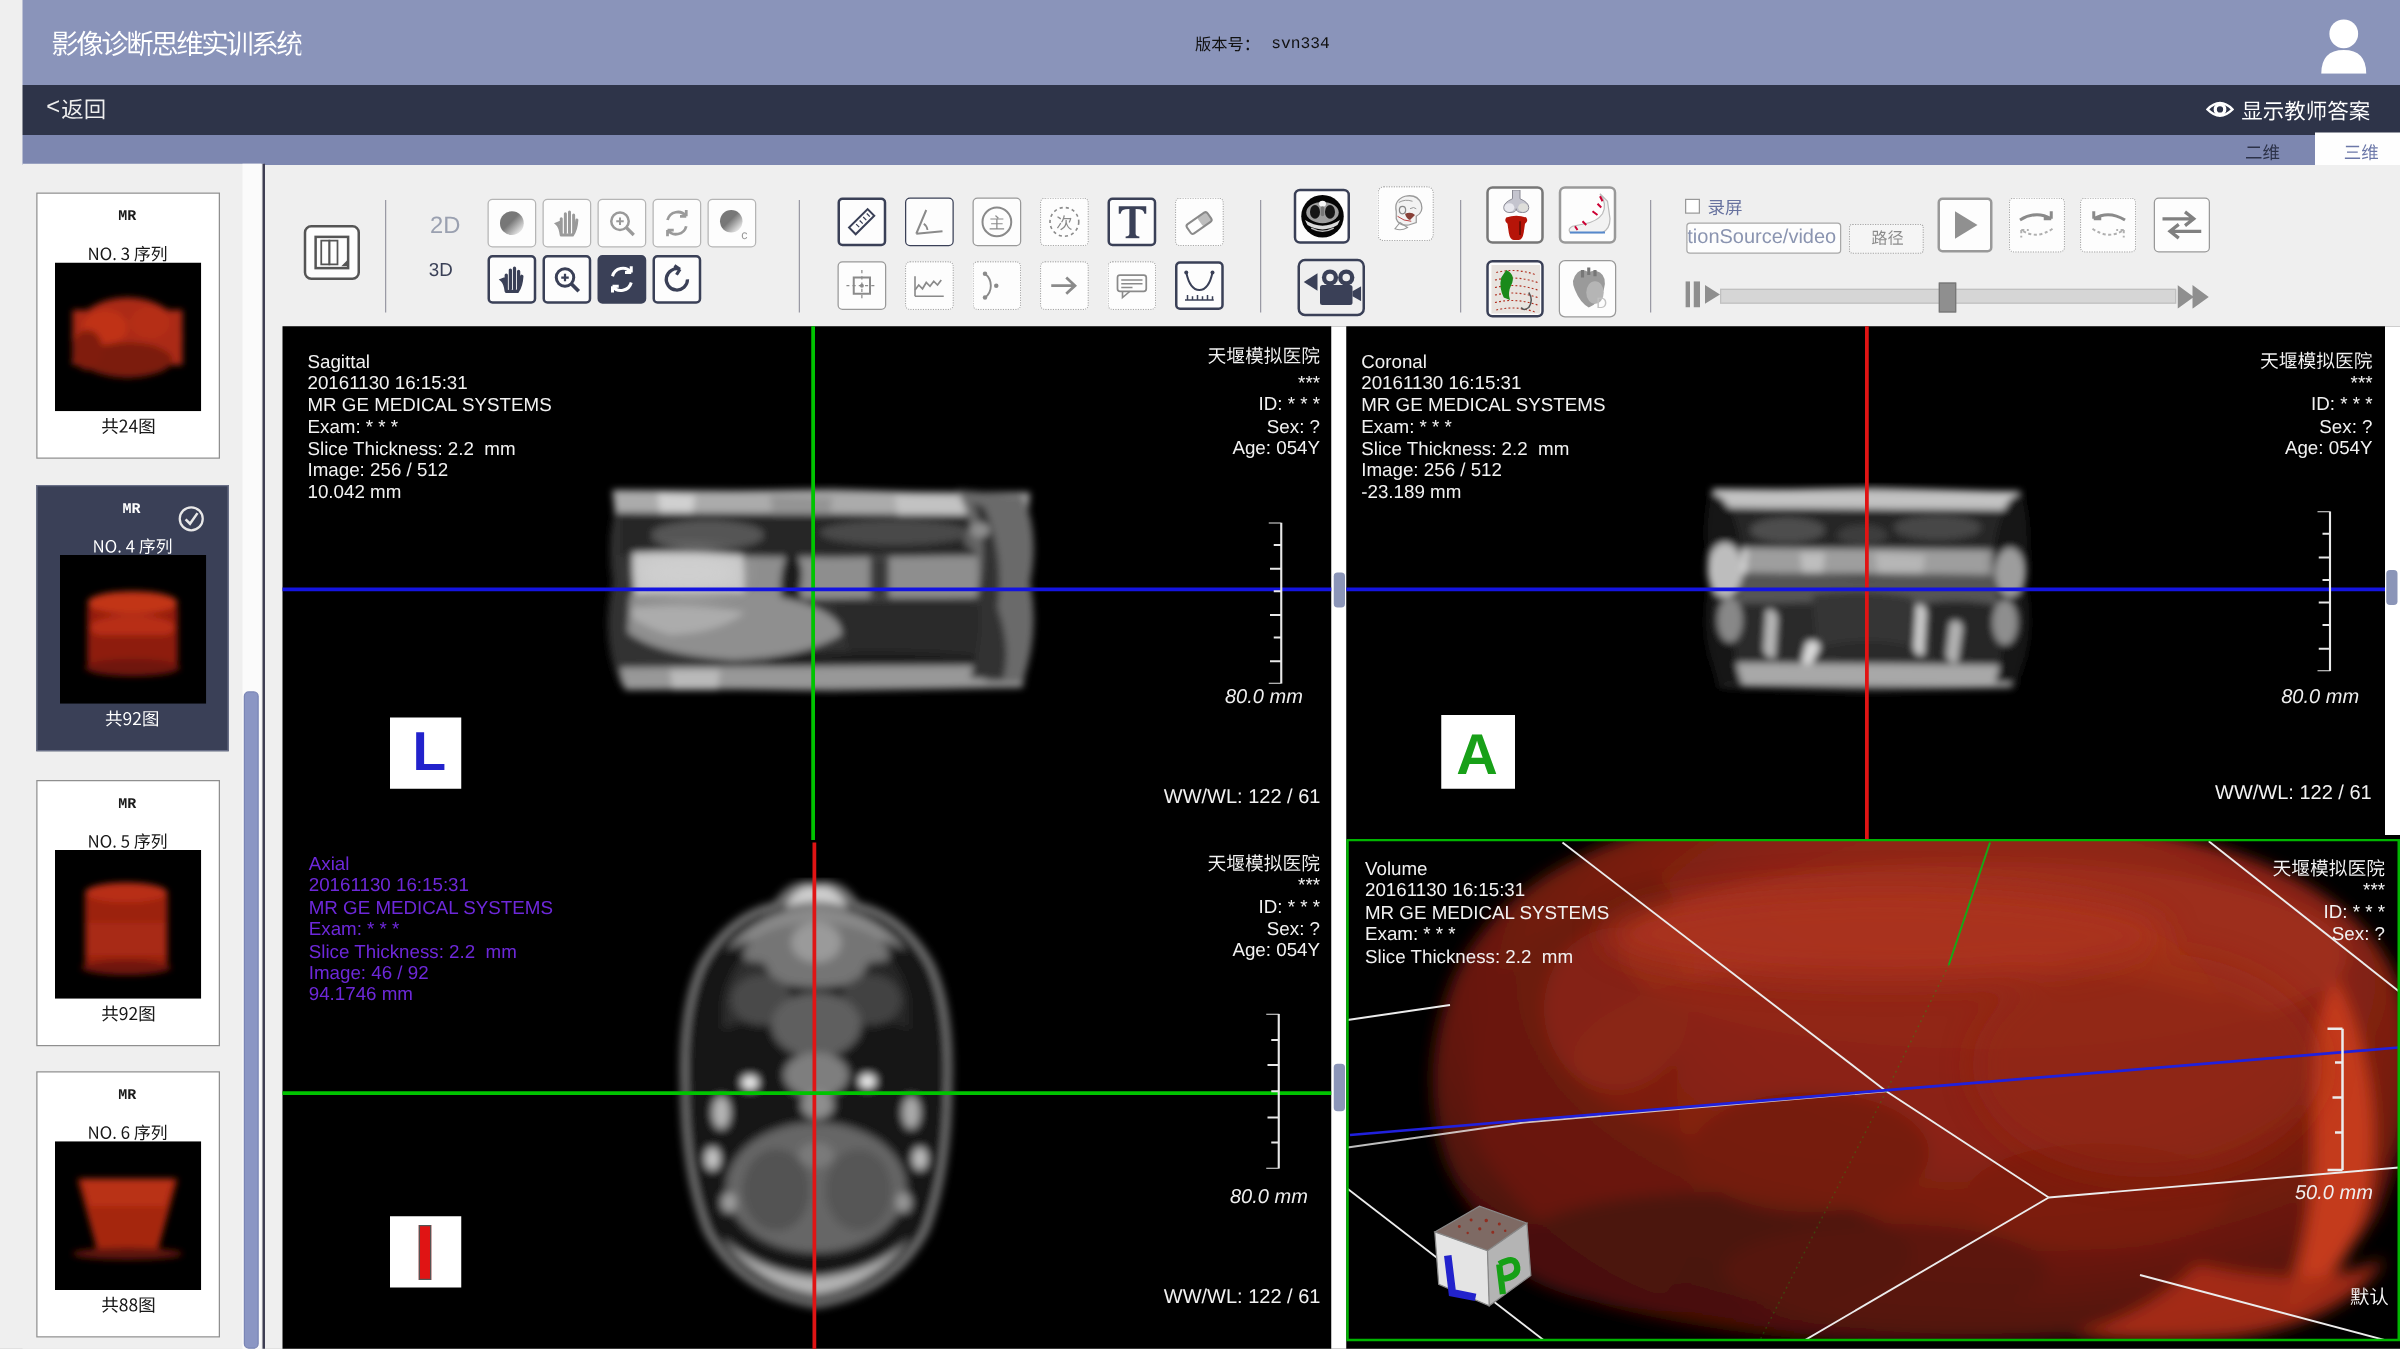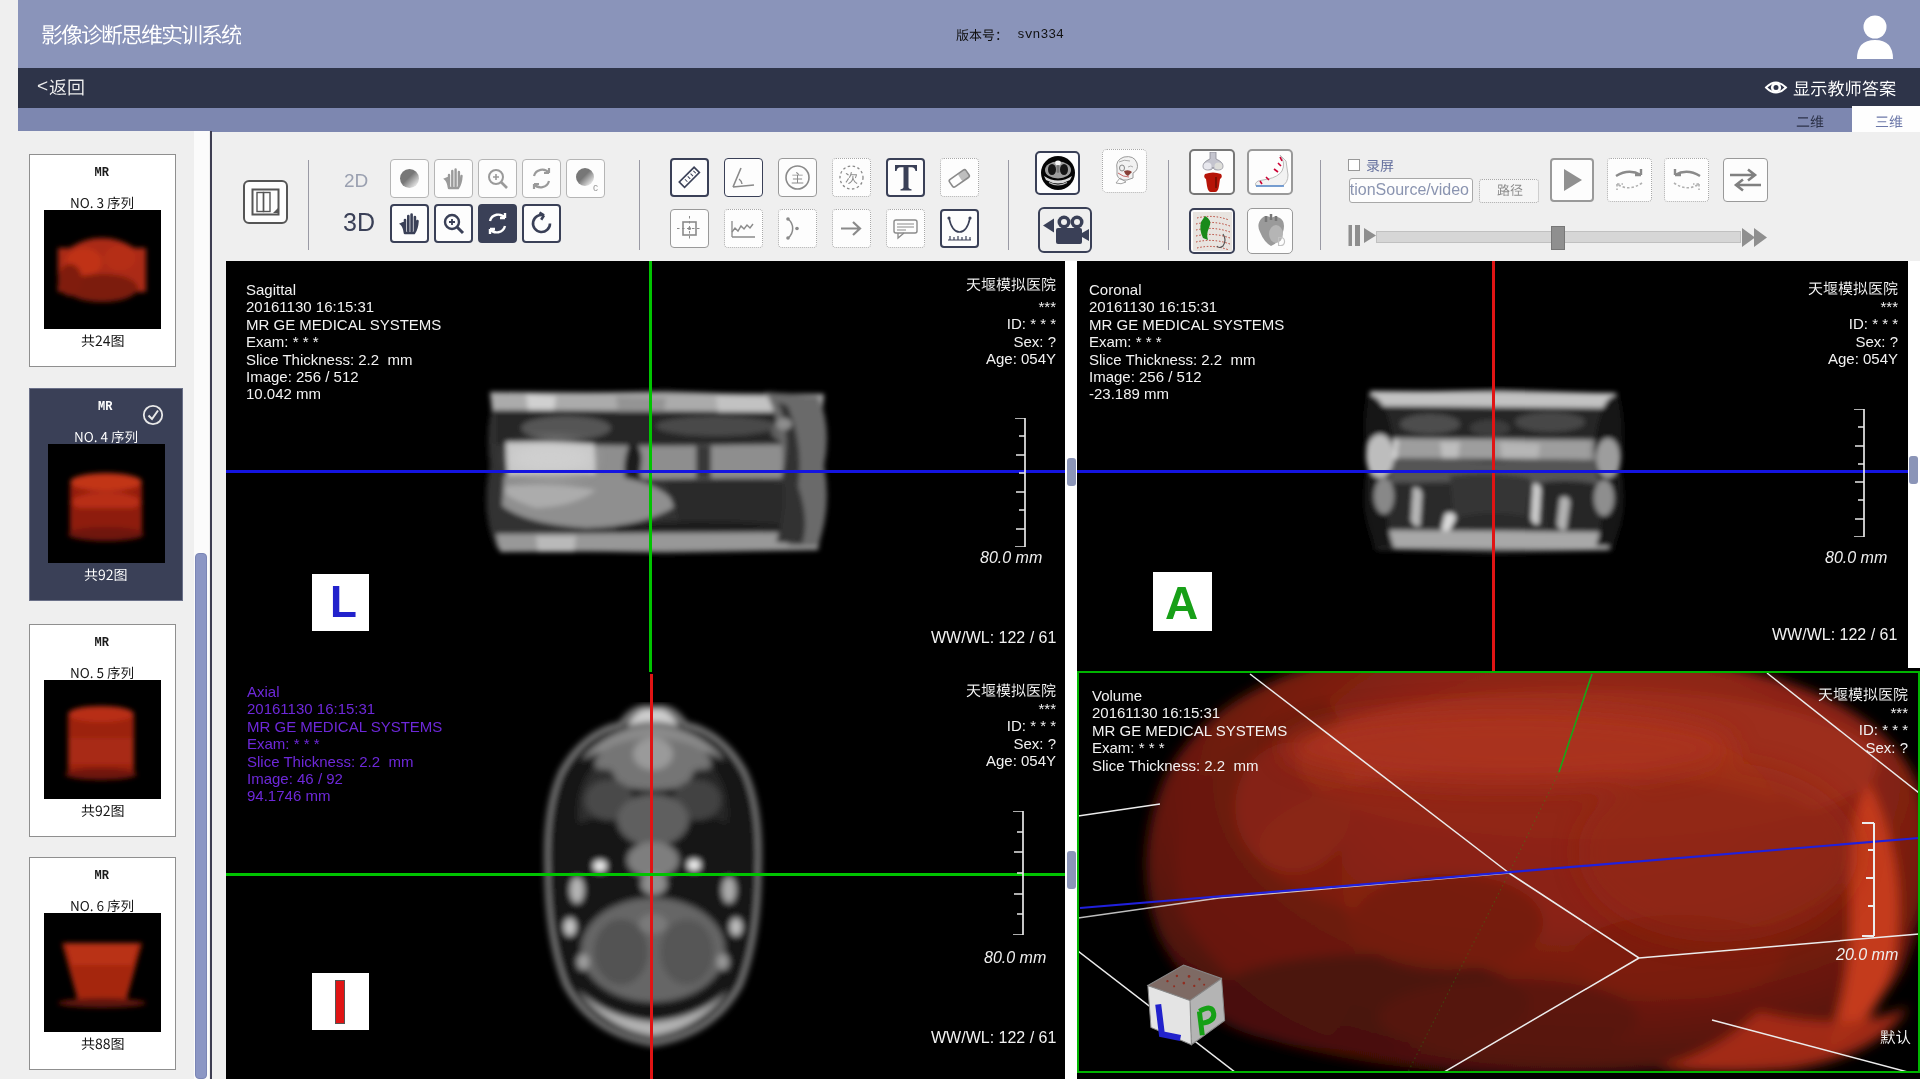--- a/index.html
+++ b/index.html
@@ -152,21 +152,21 @@
     </svg>
 <div class="abs" style="left:196px;top:132px;width:1724px;height:129px;background:#efefef"></div>
 <div class="abs" style="left:225px;top:180px;width:45px;height:44px;background:#fdfdfd;border:2px solid #555;border-style:solid;border-radius:6px"></div>
 <svg class="abs" style="left:233px;top:188px" width="29" height="28" viewBox="0 0 29 28">
       <rect x="1.5" y="1.5" width="26" height="25" fill="none" stroke="#555" stroke-width="2"></rect>
       <rect x="6" y="4.5" width="6.5" height="19" fill="none" stroke="#555" stroke-width="1.4"></rect>
       <rect x="12.5" y="4.5" width="6.5" height="19" fill="none" stroke="#555" stroke-width="1.4"></rect>
       <path d="M22 25 L28 25 L28 19 Z" fill="#555"></path>
     </svg>
 <div class="txt" style="left:326px;top:170px;font-size:19px;color:#9aa0b0">2D</div>
-<div class="txt" style="left:325px;top:208px;font-size:25px;color:#3a4057">3D</div>
+<div class="txt" style="left:325px;top:208px;font-size:15px;color:#3a4057">3D</div>
 <div class="abs" style="left:372px;top:159px;width:39px;height:39px;background:#fdfdfd;border:1px solid #b5b5b5;border-style:solid;border-radius:4px"></div>
 <svg class="abs" style="left:380px;top:167px" width="23" height="23" viewBox="0 0 23 23">
       <defs>
         <linearGradient id="wg" x1="0" y1="0" x2="1" y2="1">
           <stop offset="45%" stop-color="#777"></stop>
           <stop offset="95%" stop-color="#fff"></stop>
         </linearGradient>
       </defs>
       <circle cx="11.5" cy="11.5" r="9.5" fill="url(#wg)"></circle>
     </svg>
@@ -610,21 +610,21 @@
         <circle cx="52" cy="24" r="1.4"></circle>
         <circle cx="62" cy="28" r="1.2"></circle>
         <circle cx="46" cy="30" r="1.3"></circle>
         <circle cx="36" cy="32" r="1"></circle>
         <circle cx="56" cy="34" r="1.2"></circle>
         <circle cx="66" cy="34" r="1"></circle>
       </g>
 <path d="M18 48 L18 78 L36 84" fill="none" stroke="#2222cc" stroke-width="6"></path>
 <path d="M58 60 L58 84 M58 60 Q72 54 72 64 Q72 72 58 72" fill="none" stroke="#16a016" stroke-width="5"></path>
 </svg>
-<div class="txt" style="left:1818px;top:946px;font-size:16px;font-style:italic;color:#efefef">20.0 mm</div>
+<div class="txt" style="left:1818px;top:946px;font-size:16px;font-style:italic;color:#efefef">50.0 mm</div>
 <svg style="position:absolute;left:1862px;top:1028px;" width="31" height="19" viewBox="0 -15 31 19">
       <path d="M11.8 -11.8C12.4 -11.0 13.2 -9.9 13.5 -9.3L14.3 -9.8C14.0 -10.4 13.2 -11.5 12.5 -12.2ZM2.6 -10.9C2.8 -10.1 3.0 -9.1 3.0 -8.5L3.7 -8.6C3.6 -9.3 3.4 -10.2 3.1 -11.0ZM3.1 -1.8C3.3 -1.0 3.3 0.1 3.3 0.9L4.1 0.8C4.1 0.0 4.0 -1.1 3.9 -1.9ZM4.7 -1.8C4.9 -1.1 5.1 -0.0 5.2 0.6L6.0 0.4C5.9 -0.2 5.7 -1.2 5.4 -2.0ZM6.2 -1.9C6.5 -1.3 6.8 -0.5 6.9 0.0L7.7 -0.3C7.6 -0.8 7.3 -1.6 7.0 -2.2ZM1.8 -2.2C1.5 -1.4 1.0 -0.2 0.5 0.6L1.3 1.0C1.8 0.2 2.2 -1.0 2.5 -1.9ZM5.8 -11.0C5.6 -10.3 5.3 -9.2 5.1 -8.5L5.6 -8.3C5.9 -8.9 6.2 -9.9 6.4 -10.8ZM10.6 -13.0V-9.5L10.6 -8.5H8.0V-7.4H10.5C10.3 -4.9 9.7 -2.0 7.4 0.5C7.7 0.7 8.1 0.9 8.3 1.2C10.0 -0.7 10.8 -2.8 11.2 -4.9C11.9 -2.3 12.9 -0.1 14.4 1.2C14.6 0.9 14.9 0.5 15.2 0.3C13.3 -1.1 12.2 -4.1 11.6 -7.4H14.7V-8.5H11.6L11.6 -9.5V-13.0ZM2.3 -11.7H4.1V-7.8H2.3ZM4.9 -11.7H6.6V-7.8H4.9ZM1.3 -5.9V-4.9H4.0V-3.7L0.9 -3.5L1.0 -2.5C2.8 -2.6 5.3 -2.8 7.7 -3.0L7.7 -3.9L5.0 -3.8V-4.9H7.5V-5.9H5.0V-7.0H7.5V-12.5H1.4V-7.0H4.0V-5.9Z M17.7 -12.0C18.5 -11.3 19.5 -10.3 20.0 -9.7L20.8 -10.5C20.3 -11.1 19.3 -12.1 18.5 -12.7ZM25.1 -13.0C25.1 -7.8 25.2 -2.3 21.3 0.4C21.6 0.6 21.9 1.0 22.1 1.2C24.2 -0.3 25.3 -2.5 25.8 -5.1C26.4 -2.9 27.5 -0.3 29.7 1.2C29.9 0.9 30.2 0.6 30.5 0.4C27.1 -1.8 26.4 -6.7 26.2 -8.2C26.3 -9.8 26.3 -11.4 26.3 -13.0ZM16.2 -8.2V-7.0H18.8V-1.7C18.8 -1.0 18.3 -0.4 18.0 -0.2C18.2 -0.0 18.5 0.4 18.6 0.6C18.8 0.3 19.3 0.0 22.2 -2.1C22.1 -2.3 22.0 -2.7 21.9 -3.1L20.0 -1.8V-8.2Z" fill="#f2f2f2"></path>
     </svg>
 <div class="txt" style="left:1074px;top:687px;font-size:15px;color:#f2f2f2;line-height:17.4px">Volume<br>20161130 16:15:31<br>MR GE MEDICAL SYSTEMS<br>Exam: * * *<br>Slice Thickness: 2.2&nbsp; mm</div>
 <svg style="position:absolute;left:1800px;top:686px;" width="90" height="18" viewBox="0 -14 90 18">
       <path d="M1.0 -6.8V-5.7H6.5C6.0 -3.6 4.5 -1.3 0.6 0.2C0.9 0.4 1.2 0.9 1.4 1.2C5.2 -0.4 6.8 -2.6 7.5 -4.8C8.7 -1.9 10.7 0.2 13.7 1.2C13.9 0.8 14.2 0.4 14.5 0.1C11.4 -0.7 9.4 -2.8 8.3 -5.7H14.1V-6.8H7.9C8.0 -7.4 8.0 -8.0 8.0 -8.5V-10.3H13.4V-11.4H1.5V-10.3H6.8V-8.5C6.8 -8.0 6.8 -7.4 6.7 -6.8Z M23.8 -7.9H27.4V-7.0H23.8ZM23.8 -9.4H27.4V-8.6H23.8ZM22.8 -10.1V-6.3H28.4V-10.1ZM29.1 -12.0H20.5V0.5H29.4V-0.5H21.5V-11.0H29.1ZM27.0 -4.5C26.7 -3.8 26.4 -3.3 25.9 -2.9C25.3 -3.1 24.8 -3.3 24.2 -3.5C24.4 -3.8 24.6 -4.2 24.8 -4.5ZM22.9 -3.1C23.6 -2.9 24.3 -2.6 25.0 -2.3C24.2 -1.9 23.2 -1.7 21.9 -1.5C22.1 -1.3 22.3 -1.0 22.4 -0.7C23.9 -1.0 25.1 -1.3 26.0 -1.9C26.8 -1.5 27.5 -1.1 28.0 -0.8L28.7 -1.5C28.2 -1.8 27.5 -2.1 26.8 -2.5C27.3 -3.0 27.7 -3.7 27.9 -4.5H29.2V-5.3H25.2L25.6 -6.1L24.6 -6.3C24.5 -6.0 24.4 -5.7 24.2 -5.3H21.9V-4.5H23.8C23.5 -4.0 23.2 -3.5 22.9 -3.1ZM15.5 -2.3 15.9 -1.3C17.2 -1.8 18.8 -2.6 20.3 -3.3L20.1 -4.2L18.5 -3.5V-8.0H20.1V-9.0H18.5V-12.4H17.4V-9.0H15.7V-8.0H17.4V-3.1C16.7 -2.8 16.0 -2.5 15.5 -2.3Z M37.1 -6.3H42.3V-5.2H37.1ZM37.1 -8.1H42.3V-7.1H37.1ZM41.0 -12.6V-11.4H38.7V-12.6H37.6V-11.4H35.4V-10.4H37.6V-9.3H38.7V-10.4H41.0V-9.3H42.1V-10.4H44.2V-11.4H42.1V-12.6ZM36.0 -9.0V-4.3H39.1C39.0 -3.9 39.0 -3.5 38.9 -3.1H35.1V-2.1H38.5C38.0 -1.0 36.9 -0.2 34.7 0.3C34.9 0.5 35.2 0.9 35.3 1.2C37.9 0.6 39.1 -0.5 39.7 -2.1C40.5 -0.4 41.9 0.7 43.8 1.2C44.0 0.9 44.2 0.5 44.5 0.3C42.8 -0.1 41.5 -0.9 40.8 -2.1H44.1V-3.1H40.0C40.1 -3.5 40.1 -3.9 40.2 -4.3H43.4V-9.0ZM32.6 -12.6V-9.7H30.8V-8.7H32.6V-8.6C32.2 -6.6 31.4 -4.2 30.5 -3.0C30.7 -2.7 30.9 -2.2 31.1 -1.9C31.6 -2.7 32.2 -4.1 32.6 -5.6V1.2H33.7V-6.5C34.1 -5.7 34.6 -4.8 34.8 -4.3L35.5 -5.1C35.2 -5.6 34.1 -7.4 33.7 -8.0V-8.7H35.2V-9.7H33.7V-12.6Z M52.7 -10.8C53.5 -9.4 54.3 -7.5 54.6 -6.3L55.6 -6.7C55.3 -7.9 54.4 -9.8 53.6 -11.2ZM47.5 -12.6V-9.6H45.6V-8.5H47.5V-5.2C46.7 -5.0 46.0 -4.8 45.4 -4.6L45.7 -3.5L47.5 -4.1V-0.1C47.5 0.1 47.4 0.1 47.2 0.1C47.1 0.1 46.5 0.1 45.8 0.1C46.0 0.4 46.1 0.9 46.2 1.2C47.1 1.2 47.7 1.1 48.0 1.0C48.4 0.8 48.5 0.5 48.5 -0.1V-4.5L50.1 -5.0L50.0 -6.0L48.5 -5.5V-8.5H50.0V-9.6H48.5V-12.6ZM57.0 -12.2C56.9 -6.2 56.3 -2.0 53.0 0.3C53.3 0.5 53.8 0.9 53.9 1.1C55.4 -0.0 56.4 -1.5 57.0 -3.4C57.7 -1.9 58.3 -0.3 58.5 0.7L59.6 0.2C59.2 -1.1 58.3 -3.2 57.4 -4.9C57.9 -7.0 58.1 -9.4 58.2 -12.2ZM51.0 -0.2V-0.3L51.0 -0.2C51.3 -0.6 51.7 -1.0 55.0 -3.4C54.9 -3.6 54.8 -4.0 54.7 -4.3L52.2 -2.6V-12.0H51.1V-2.5C51.1 -1.8 50.6 -1.3 50.3 -1.1C50.5 -0.9 50.8 -0.4 51.0 -0.2Z M74.0 -11.8H61.4V0.6H74.3V-0.4H62.5V-10.7H74.0ZM65.7 -10.4C65.2 -9.2 64.4 -8.0 63.4 -7.2C63.6 -7.1 64.1 -6.8 64.3 -6.6C64.7 -7.0 65.1 -7.5 65.5 -8.0H67.9V-6.1V-5.8H63.4V-4.8H67.7C67.4 -3.6 66.4 -2.4 63.4 -1.5C63.7 -1.3 64.0 -0.9 64.1 -0.7C66.7 -1.5 68.0 -2.6 68.5 -3.8C69.9 -2.8 71.4 -1.5 72.2 -0.6L73.0 -1.4C72.1 -2.3 70.3 -3.8 68.9 -4.7L68.9 -4.8H73.7V-5.8H69.0V-6.1V-8.0H73.0V-8.9H66.2C66.4 -9.3 66.6 -9.7 66.8 -10.1Z M82.0 -8.1V-7.1H88.0V-8.1ZM80.8 -5.4V-4.3H82.9C82.7 -2.0 82.1 -0.5 79.5 0.3C79.8 0.5 80.1 0.9 80.2 1.2C83.0 0.2 83.8 -1.6 84.0 -4.3H85.6V-0.4C85.6 0.7 85.8 1.0 86.9 1.0C87.1 1.0 88.0 1.0 88.2 1.0C89.1 1.0 89.4 0.5 89.5 -1.4C89.2 -1.5 88.8 -1.7 88.5 -1.9C88.5 -0.2 88.4 0.0 88.1 0.0C87.9 0.0 87.2 0.0 87.0 0.0C86.7 0.0 86.7 -0.0 86.7 -0.4V-4.3H89.3V-5.4ZM83.8 -12.4C84.1 -11.9 84.4 -11.2 84.6 -10.7H80.8V-8.1H81.8V-9.8H88.2V-8.1H89.2V-10.7H85.5L85.8 -10.8C85.6 -11.4 85.2 -12.1 84.8 -12.7ZM76.2 -12.0V1.2H77.2V-11.0H79.2C78.9 -10.0 78.4 -8.6 78.0 -7.6C79.1 -6.4 79.3 -5.3 79.3 -4.5C79.3 -4.0 79.3 -3.6 79.0 -3.5C78.9 -3.4 78.7 -3.3 78.6 -3.3C78.3 -3.3 78.0 -3.3 77.7 -3.3C77.8 -3.1 78.0 -2.6 78.0 -2.4C78.3 -2.3 78.7 -2.3 79.0 -2.4C79.3 -2.4 79.5 -2.5 79.8 -2.7C80.2 -3.0 80.4 -3.6 80.4 -4.4C80.4 -5.4 80.1 -6.4 79.0 -7.7C79.5 -8.9 80.1 -10.4 80.5 -11.6L79.8 -12.0L79.6 -12.0Z" fill="#f2f2f2"></path>
     </svg>
 <div class="txt" style="right:30px;top:704px;font-size:15px;color:#f2f2f2;line-height:17.4px;text-align:right">***<br>ID: * * *<br>Sex: ?</div>
 </div>
 </body></html>

